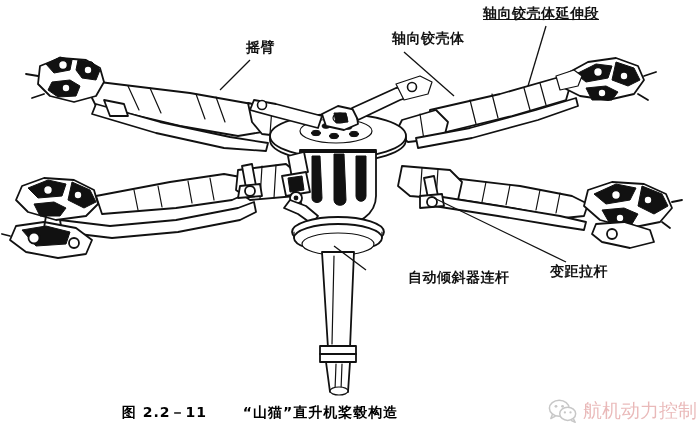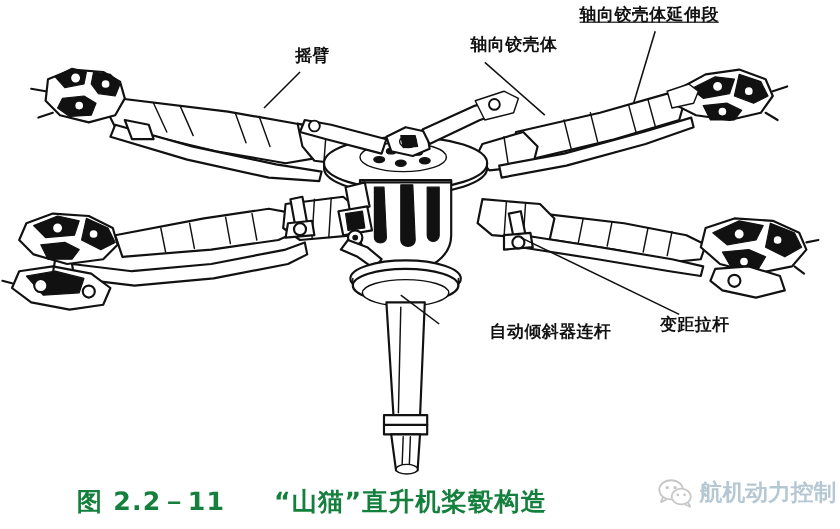--- a/index.html
+++ b/index.html
@@ -41,22 +41,22 @@
   #callout-pitch-rod    { left: 550px; top: 264px; }
 
   #caption {
     position: absolute;
     left: 0;
     top: 404px;
     width: 520px;
     text-align: center;
     font-family: "DejaVu Sans", "Liberation Sans", sans-serif;
     font-weight: bold;
-    font-size: 21px;
-    color: #15803d;
+    font-size: 14px;
+    color: #000000;
     letter-spacing: 1px;
     white-space: nowrap;
   }
   #caption .cap-num { margin-right: 2px; }
   #caption .cap-gap { display: inline-block; width: 22px; }
 
   #watermark {
     position: absolute;
     left: 548px;
     top: 389px;
@@ -67,23 +67,23 @@
     gap: 5px;
     opacity: 0.30;
   }
   #watermark .wm-logo {
     flex: 0 0 auto;
     width: 30px;
     height: 30px;
   }
   #watermark .wm-text {
     font-family: "DejaVu Sans", "Liberation Sans", sans-serif;
-    font-weight: bold;
+    font-weight: normal;
     font-size: 19px;
-    color: #0c4a6e;
+    color: #b91c1c;
     white-space: nowrap;
     letter-spacing: 0px;
   }
 </style>
 </head>
 <body>
 
 <div id="page">
 
   <svg id="figure-canvas" viewBox="0 0 700 441" xmlns="http://www.w3.org/2000/svg">

